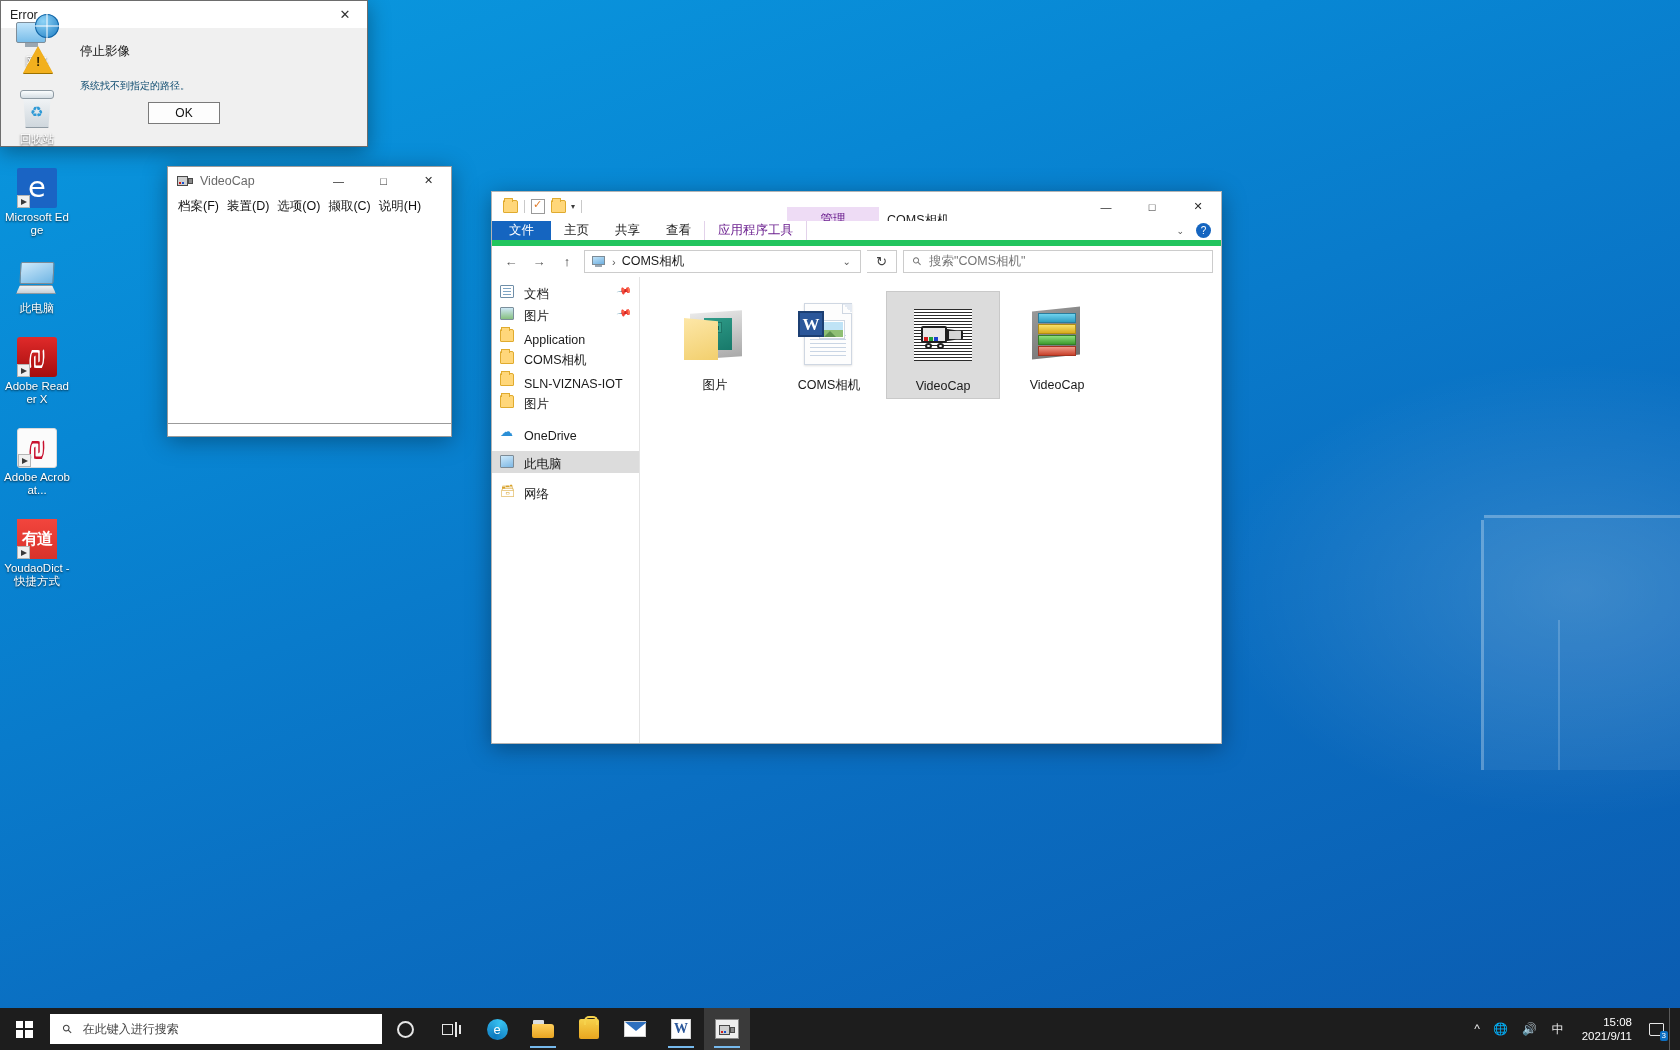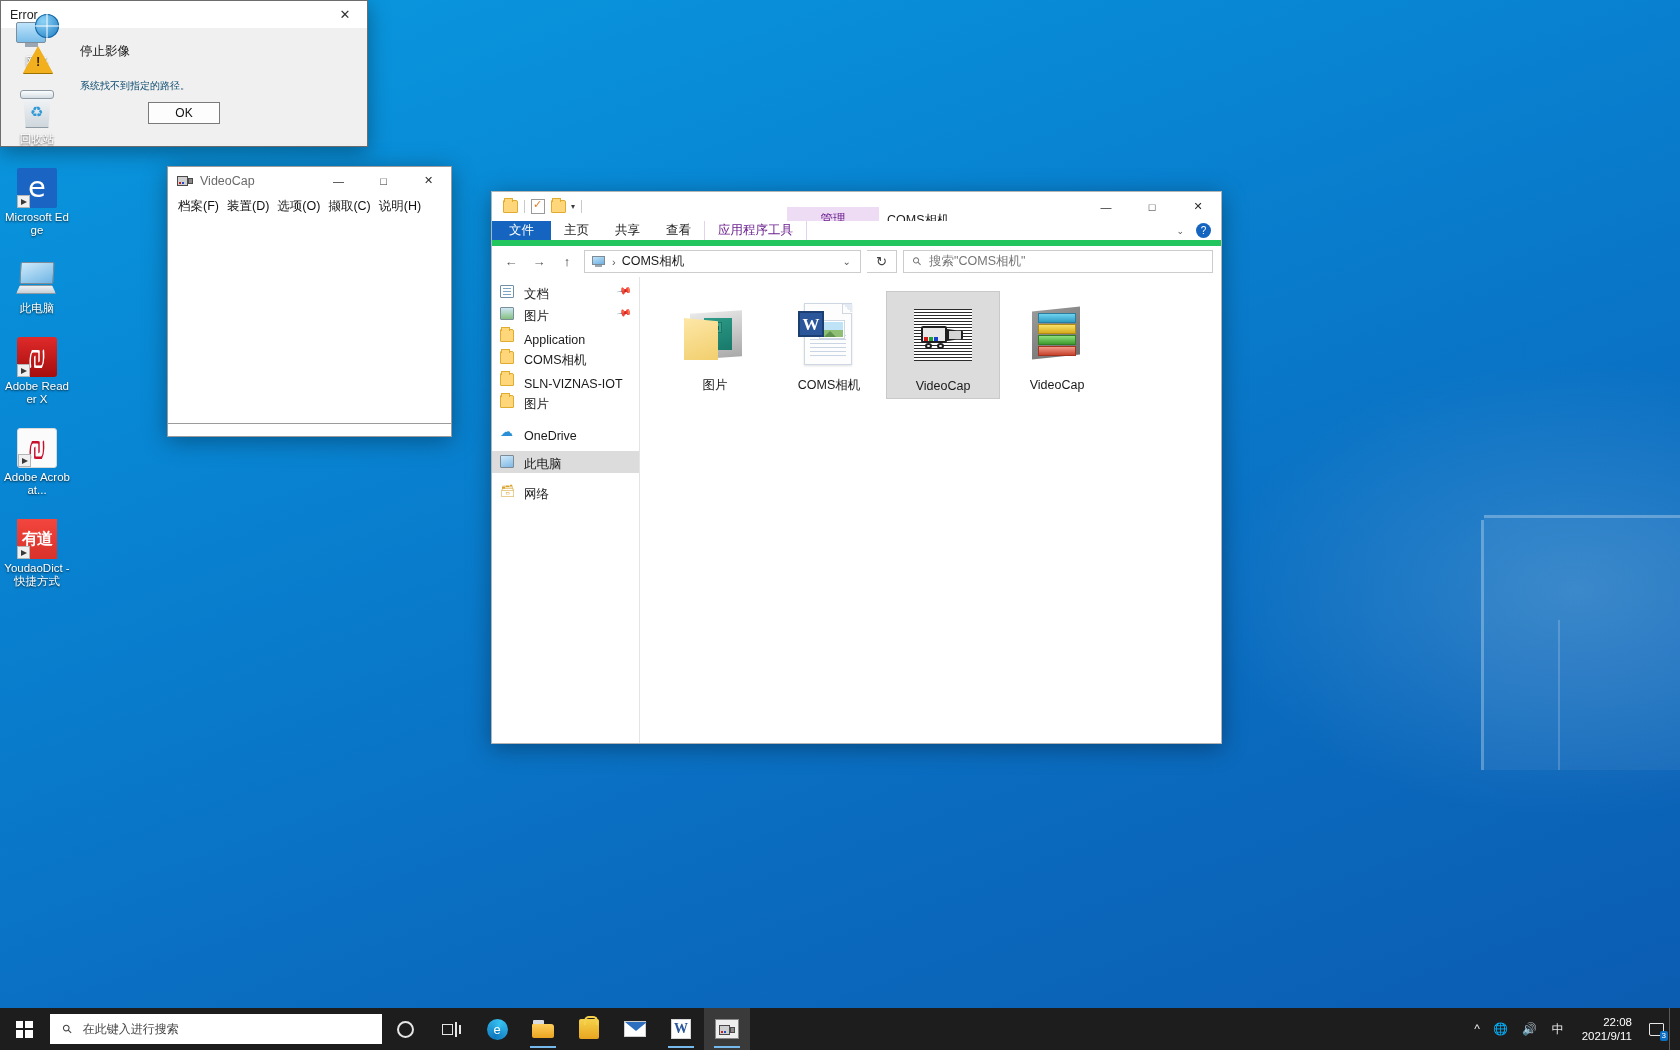--- a/index.html
+++ b/index.html
@@ -637,21 +637,21 @@
         </div>
     </div>
   </div>
 
   <div id="tray">
     <div class="trayitem">^</div>
     <div class="trayitem">🌐</div>
     <div class="trayitem">🔊</div>
     <div class="trayitem">中</div>
     <div id="clock">
-      <span>22:08</span>
+      <span>15:08</span>
       <span>2021/9/11</span>
     </div>
     <div id="notification-button">
       <div class="notif"></div>
       <span class="notif-badge">3</span>
     </div>
     <div class="show-desktop"></div>
   </div>
 </div>
 

